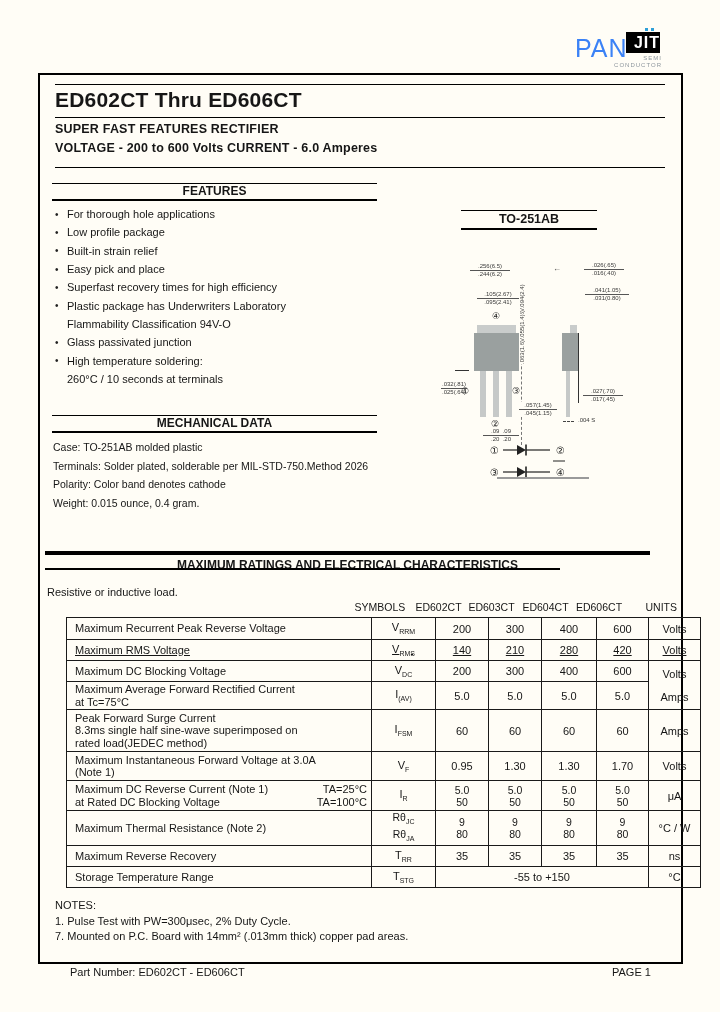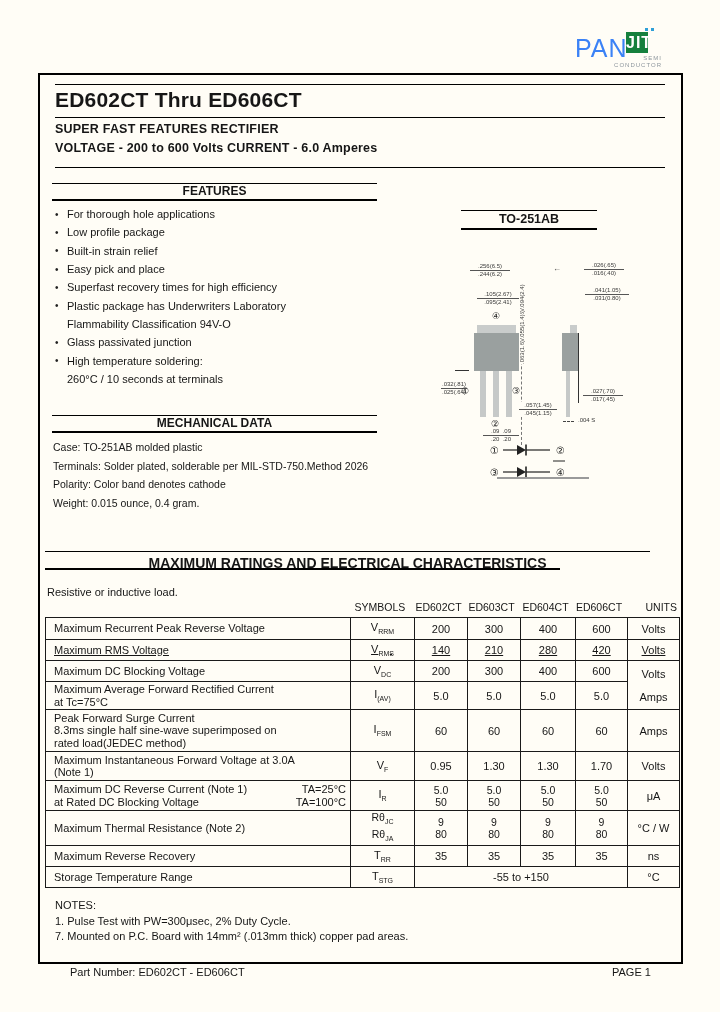--- a/index.html
+++ b/index.html
@@ -5,22 +5,22 @@
   html,body{margin:0;padding:0;background:#e8e8e8;}
   .stage{position:relative;width:720px;height:1012px;background:#fffdf6;overflow:hidden;
          font-family:"Liberation Sans","DejaVu Sans",sans-serif;color:#161616;}
   .abs{position:absolute;}
   
   .page-frame{left:38px;top:73px;width:641px;height:887px;border:2px solid #000;}
   .rule{background:#000;height:1px;}
   
   .logo{left:575px;top:26px;width:92px;height:44px;}
   .logo-pan{position:absolute;left:0;top:8px;font-size:25px;font-weight:normal;color:#3b82f6;letter-spacing:1px;}
-  .logo-jit{position:absolute;left:51px;top:6px;width:22px;height:21px;background:#15803d;color:#fff;
-            font-size:16px;font-weight:bold;text-align:center;line-height:21px;letter-spacing:1px;}
+  .logo-jit{position:absolute;left:51px;top:6px;width:34px;height:21px;background:#000000;color:#fff;
+            font-size:16px;font-weight:bold;text-align:right;line-height:21px;letter-spacing:1px;}
   .logo-dot{position:absolute;width:3px;height:3px;background:#2e9fd8;}
   .logo-sub{position:absolute;right:5px;top:29px;text-align:right;font-size:6px;line-height:7px;
             color:#8d969d;letter-spacing:1px;}
   
   .title{left:55px;top:88px;font-size:21px;font-weight:bold;letter-spacing:.2px;}
   .subtitle{left:55px;font-size:12.5px;font-weight:bold;letter-spacing:.2px;}
   
   .sec-box{border-top:1px solid #000;border-bottom:2px solid #000;text-align:center;
            font-weight:bold;font-size:12px;line-height:14px;height:15px;}
   
@@ -40,29 +40,29 @@
   .pin{font-size:9px;color:#222;line-height:10px;}
   .dim{font-size:6px;line-height:7px;color:#3a3a3a;text-align:center;background:#fffdf6;}
   .dim .t{display:block;border-bottom:1px solid #555;padding:0 1px;}
   .dim .bt{display:block;padding:0 1px;}
   .rotdim{font-size:6px;color:#3a3a3a;white-space:nowrap;background:#fffdf6;
           transform:rotate(-90deg);transform-origin:0 0;}
   .dashline{border-left:1px dashed #777;width:0;}
   .tick{background:#333;}
   .pre{white-space:pre;}
   
-  .rat-head{left:45px;top:551px;width:605px;border-top:1px solid #000000;text-align:center;
-            font-weight:bold;font-size:14px;padding-top:3px;}
+  .rat-head{left:45px;top:551px;width:605px;border-top:4px solid #000000;text-align:center;
+            font-weight:bold;font-size:12px;padding-top:3px;}
   .rat-underline{left:45px;top:568px;width:515px;height:2px;background:#000;}
   .cond{left:47px;font-size:11px;}
   .colhead{left:348px;top:601px;width:329px;display:flex;font-size:10.5px;}
   .colhead span{display:block;text-align:center;}
   
   .tblwrap{left:45px;top:617px;}
-  table.rt{border-collapse:collapse;table-layout:fixed;}
+  table.rt{border-collapse:collapse;table-layout:fixed;margin-left:21px;}
   table.rt td{border:1px solid #1a1a1a;font-size:11px;padding:0;text-align:center;vertical-align:middle;}
   td.lab{text-align:left !important;padding-left:8px !important;padding-right:4px !important;line-height:12.5px;}
   td.sym sub,{font-size:7px;}
   sub{font-size:7px;}
   .v2{line-height:12px;font-size:10.5px;}
   .splitline{display:flex;justify-content:space-between;width:292px;}
   .u2cell{display:flex;flex-direction:column;justify-content:space-around;height:46px;}
   
   .notes{left:55px;top:898px;font-size:11px;line-height:15.5px;}
   .footer-part{left:70px;top:966px;font-size:11px;}

